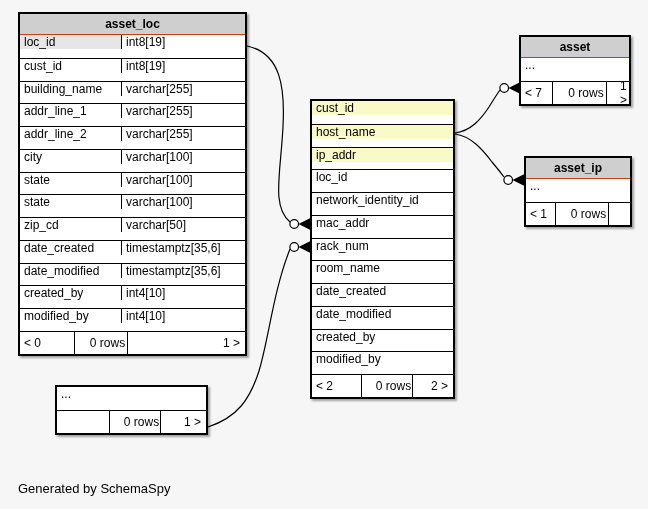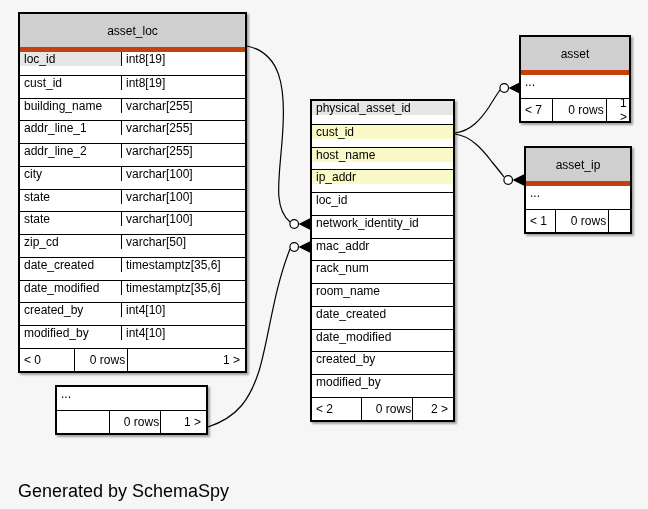--- a/index.html
+++ b/index.html
@@ -12,27 +12,28 @@
     color:#000;
     overflow:hidden;
   }
   .tbl {
     position:absolute;
     background:#fff;
     border:2px solid #000;
     box-shadow:2px 2px 2px rgba(0,0,0,0.35);
   }
   .hdr {
-    height:38px;
+    height:21px;
     background:#cfcfcf;
     display:flex;
     align-items:center;
     justify-content:center;
-    border-bottom:5px solid #c2410c;
+    border-bottom:1px solid #c2410c;
     white-space:nowrap;
+    font-weight:bold;
   }
   .row {
     height:22.75px;
     display:flex;
     align-items:flex-start;
     white-space:nowrap;
   }
   .row + .row { border-top:1px solid #000; }
   .cell {
     display:flex;
@@ -64,27 +65,27 @@
     position:absolute;
     left:0; top:0;
     width:648px; height:509px;
     pointer-events:none;
     z-index:5;
   }
   #schemaspy-note {
     position:absolute;
     left:18px;
     top:481px;
-    font-size:18px;
+    font-size:13px;
   }
   
   #t-asset_loc   { left:18px;  top:12px;  width:229px; }
   #t-phys        { left:310px; top:99px;  width:145px; }
   #t-asset       { left:519px; top:35px;  width:112px; }
-  #t-asset_ip    { left:524px; top:146px; width:108px; }
+  #t-asset_ip    { left:524px; top:156px; width:108px; }
   #t-netlkup     { left:55px;  top:385px; width:153px; }
   
   #t-asset_loc .fprev { width:54px; }  #t-asset_loc .frows { width:53px; }  #t-asset_loc .fnext { flex:1; }
   #t-phys .fprev { width:49px; }       #t-phys .frows { width:51px; }       #t-phys .fnext { flex:1; justify-content:center; padding-right:0; }
   #t-asset .fprev { width:31px; }      #t-asset .frows { width:54px; }      #t-asset .fnext { flex:1; justify-content:center; padding-right:0; }
   #t-asset_ip .fprev { width:29px; }   #t-asset_ip .frows { width:53px; }   #t-asset_ip .fnext { flex:1; }
   #t-netlkup .fprev { width:52px; }    #t-netlkup .frows { width:51px; }    #t-netlkup .fnext { flex:1; }
 </style>
 </head>
 <body>
@@ -166,23 +167,20 @@
   </div>
   <div class="ftr">
     <div class="fc fprev">&lt; 0</div>
     <div class="fc frows">0 rows</div>
     <div class="fc fnext">1 &gt;</div>
   </div>
 </div>
 
 <div class="tbl" id="t-phys">
   <div class="row">
-    <div class="cell cfull pkbg">physical_asset_id</div>
-  </div>
-  <div class="row">
     <div class="cell cfull idxbg">cust_id</div>
   </div>
   <div class="row">
     <div class="cell cfull idxbg">host_name</div>
   </div>
   <div class="row">
     <div class="cell cfull idxbg">ip_addr</div>
   </div>
   <div class="row">
     <div class="cell cfull">loc_id</div>

